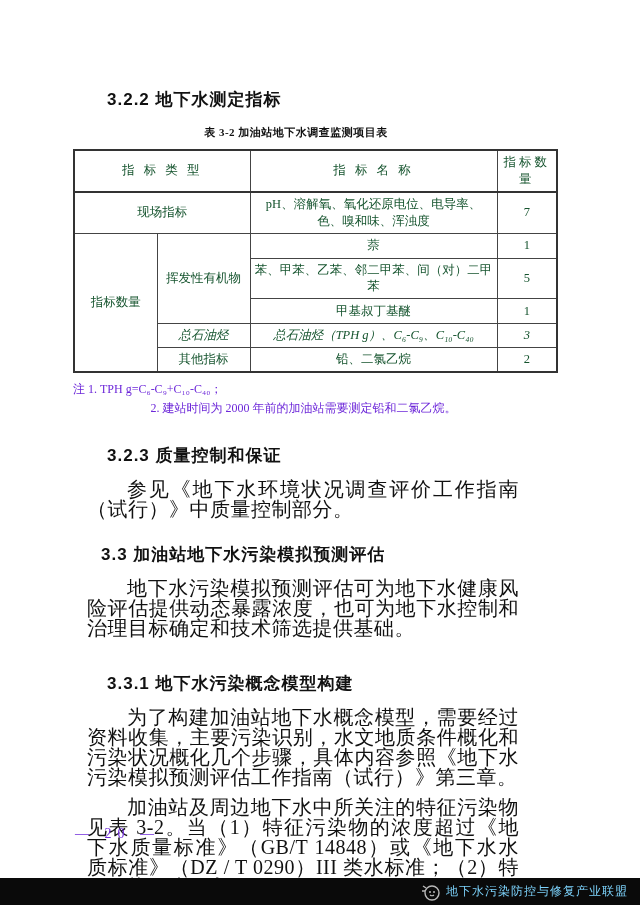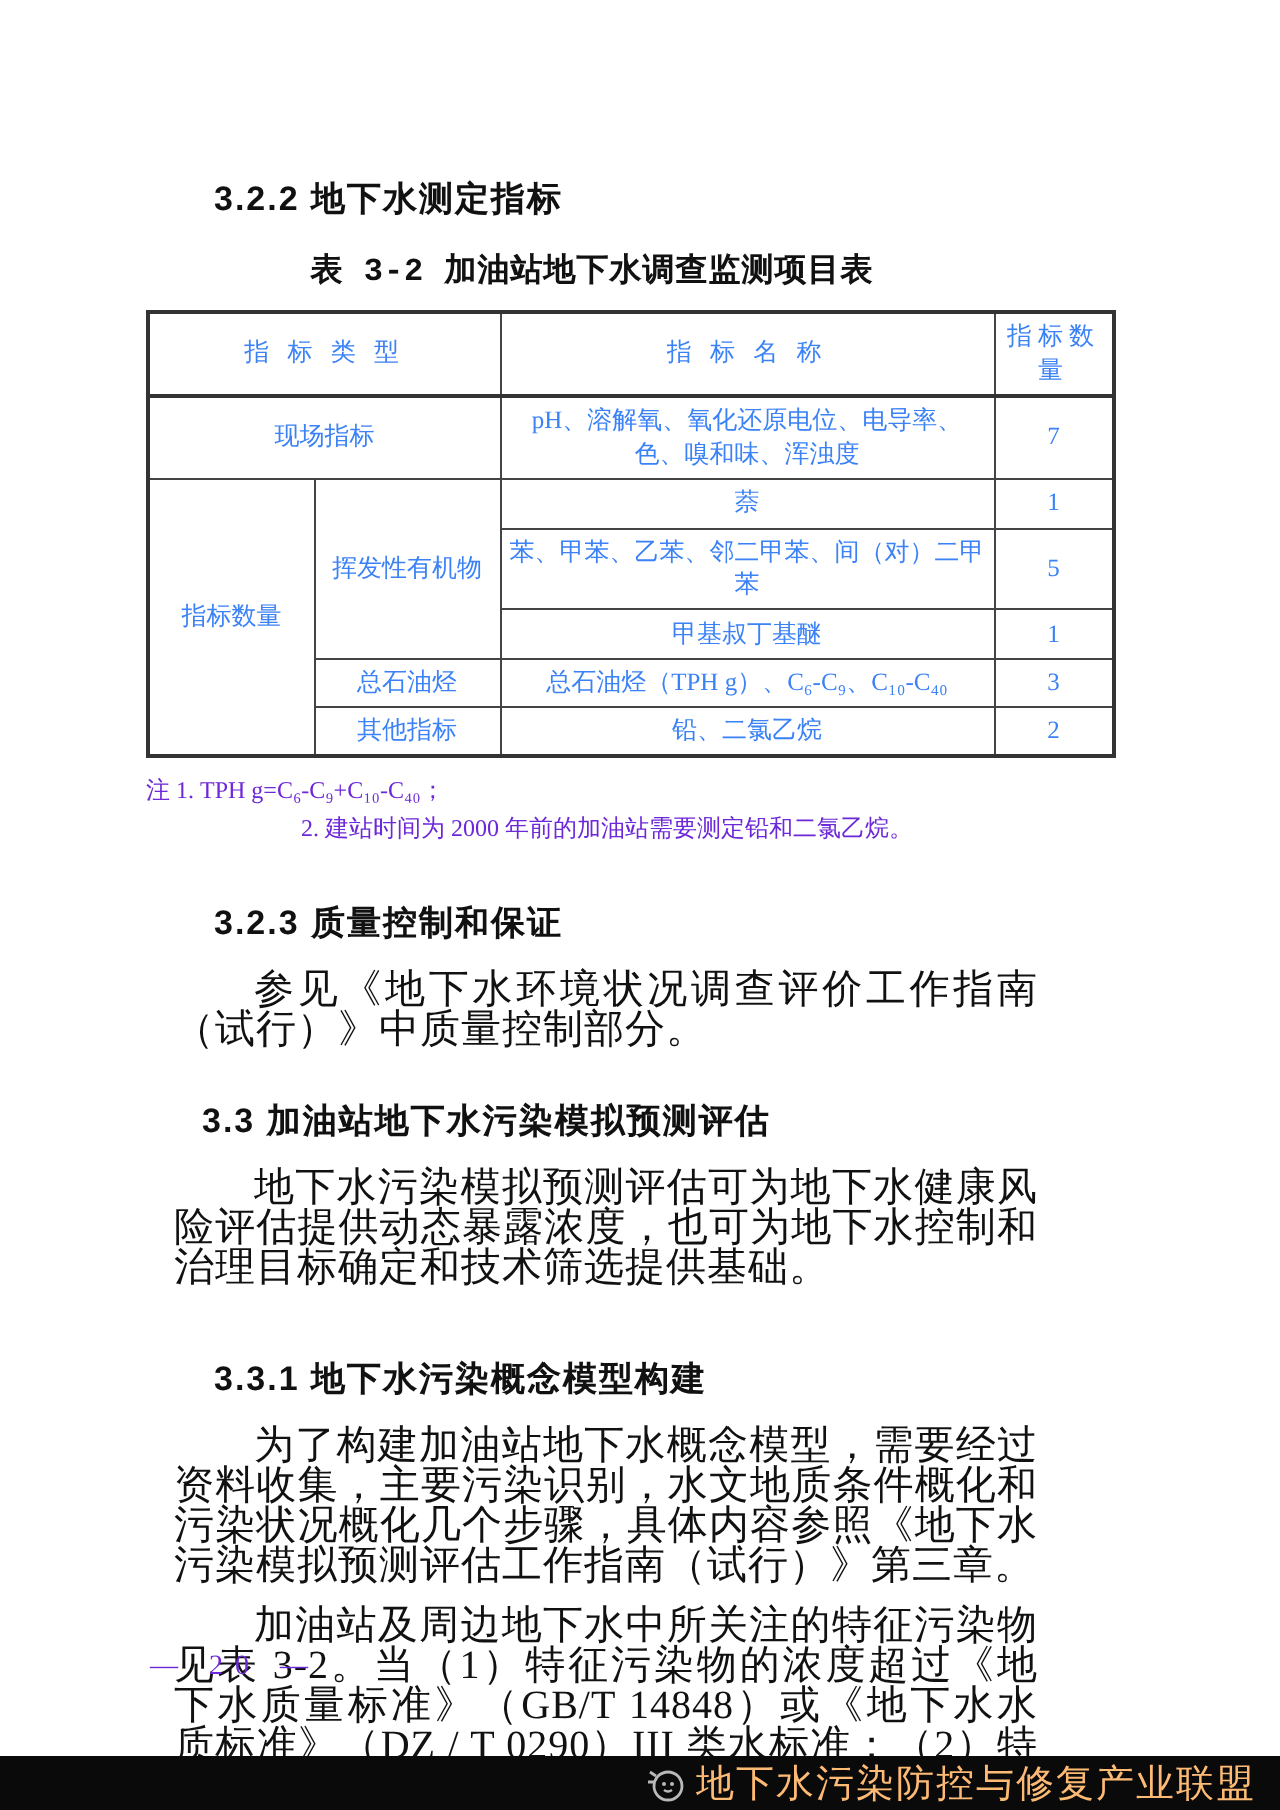--- a/index.html
+++ b/index.html
@@ -27,56 +27,56 @@
     padding-left: 34px;
     color: #111;
   }
   .h-322 { margin-bottom: 14px; }
   .h-323 { margin-top: 26px; margin-bottom: 12px; }
   .h-33  { margin-top: 24px; margin-bottom: 12px; padding-left: 28px; }
   .h-331 { margin-top: 34px; margin-bottom: 12px; }
 
   
   .table-caption {
-    font-family: Liberation Mono, monospace;
+    font-family: Liberation Serif, serif;
     font-weight: bold;
-    font-size: 16px;
+    font-size: 11px;
     text-align: center;
     margin-bottom: 9px;
     letter-spacing: 0.5px;
     color: #111;
   }
 
   
   table.monitor-table {
     border-collapse: collapse;
     width: 483px;
     table-layout: fixed;
     font-size: 12.5px;
-    color: #3b82f6;
+    color: #14532d;
   }
   table.monitor-table td, table.monitor-table th {
     border: 1px solid #444;
     text-align: center;
     vertical-align: middle;
     padding: 3px 4px;
     font-weight: normal;
     line-height: 1.35;
   }
   table.monitor-table { border: 2px solid #333; }
   table.monitor-table tr.head th {
     height: 27px;
     letter-spacing: 3px;
     border-bottom: 2px solid #333;
   }
   tr.r-field  td { height: 34px; }
   tr.r-naph   td { height: 25px; }
   tr.r-btex   td { height: 25px; }
   tr.r-mtbe   td { height: 25px; }
-  tr.r-tph    td { height: 23px; }
+  tr.r-tph    td { height: 23px; font-style: italic; }
   tr.r-other  td { height: 23px; }
 
   
   .table-notes {
     margin-top: 7px;
     font-size: 12px;
     line-height: 1.6;
     color: #6d28d9;
   }
   .table-notes .note2 { padding-left: 15px; text-align: center; }
@@ -109,22 +109,22 @@
     height: 27px;
     background: #0a0a0a;
     display: flex;
     align-items: center;
     justify-content: flex-end;
     padding-right: 12px;
     gap: 5px;
   }
   .watermark-bar .wm-text {
     font-family: "Liberation Sans", "DejaVu Sans", sans-serif;
-    font-size: 19px;
-    color: #fdba74;
+    font-size: 12px;
+    color: #7dd3fc;
     letter-spacing: 1px;
   }
   .wm-icon { width: 20px; height: 20px; display: inline-block; }
 </style>
 </head>
 <body>
 
 <div class="page">
 
   <div class="sec-heading h-322">3.2.2 地下水测定指标</div>

